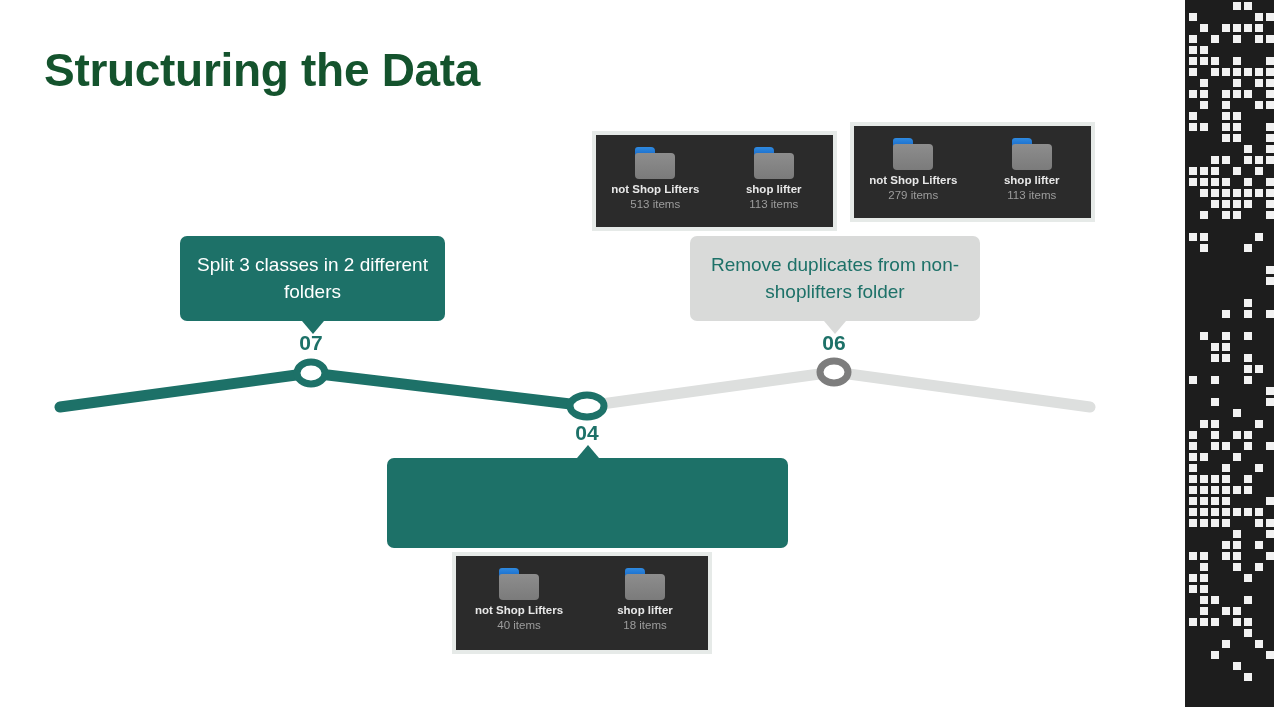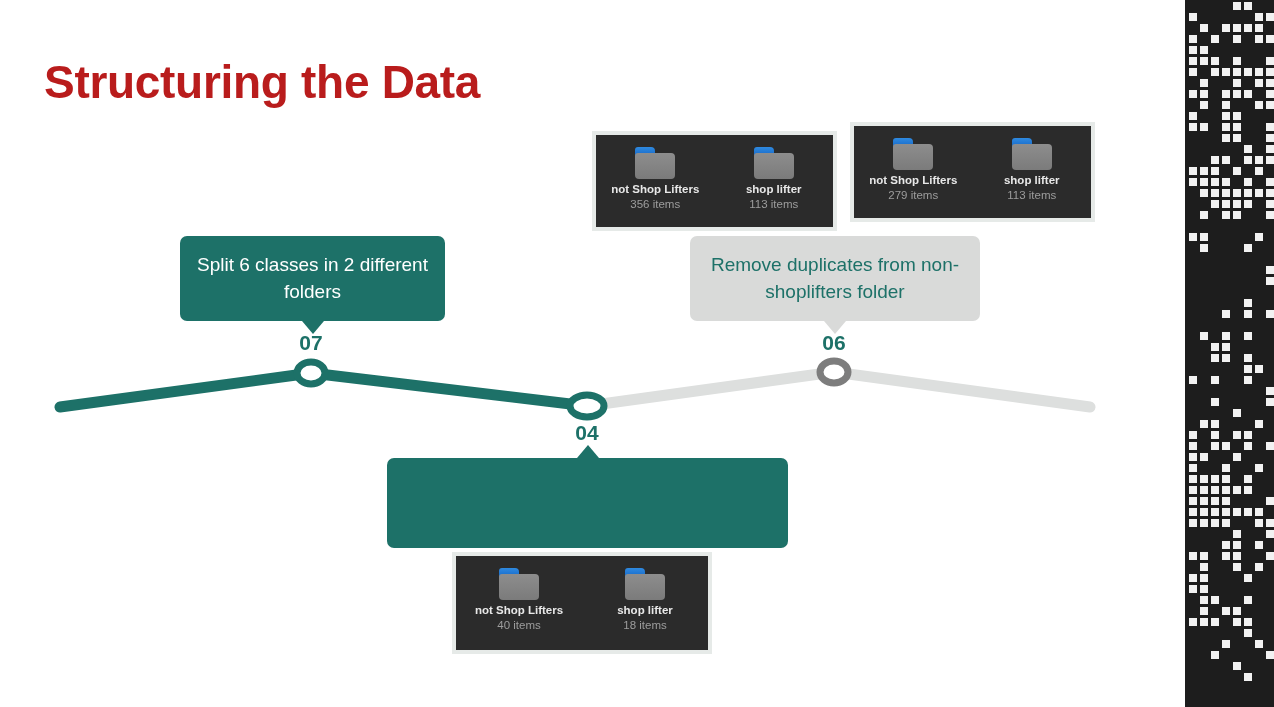--- a/index.html
+++ b/index.html
@@ -12,24 +12,24 @@
     height: 707px;
     position: relative;
     overflow: hidden;
     font-family: "Liberation Sans", sans-serif;
   }
 
   
   .slide-title {
     position: absolute;
     left: 44px;
-    top: 56px;
+    top: 44px;
     font-size: 46px;
     font-weight: bold;
-    color: #b91c1c;
+    color: #14532d;
     letter-spacing: -0.3px;
     line-height: 1.15;
     white-space: nowrap;
   }
 
   
   .timeline-svg {
     position: absolute;
     left: 0;
     top: 0;
@@ -189,41 +189,41 @@
   <ellipse cx="311" cy="373" rx="14" ry="11" fill="#ffffff" stroke="#1d7168" stroke-width="7"></ellipse>
   <ellipse cx="587" cy="406" rx="17" ry="11" fill="#ffffff" stroke="#1d7168" stroke-width="7"></ellipse>
   <ellipse cx="834" cy="372" rx="14" ry="11" fill="#ffffff" stroke="#7d7d7d" stroke-width="7"></ellipse>
 </svg>
 
 <div class="step-number n01">07</div>
 <div class="step-number n02">04</div>
 <div class="step-number n03">06</div>
 
 <div class="callout teal down callout-01">
-  <span>Split 6 classes in 2 different folders</span>
+  <span>Split 3 classes in 2 different folders</span>
   <span class="arrow"></span>
 </div>
 
 <div class="callout teal up callout-02">
   <span class="arrow"></span>
 </div>
 
 <div class="callout gray down callout-03">
   <span>Remove duplicates from non-shoplifters folder</span>
   <span class="arrow"></span>
 </div>
 
 <div class="fm-shot fm-shot-1">
   <div class="fm-item">
     <div class="folder-icon">
       <div class="tab"></div>
         <div class="body"></div>
     </div>
     <div class="fm-name">not Shop Lifters</div>
-    <div class="fm-count">356 items</div>
+    <div class="fm-count">513 items</div>
   </div>
   <div class="fm-item">
     <div class="folder-icon">
       <div class="tab"></div>
         <div class="body"></div>
     </div>
     <div class="fm-name">shop lifter</div>
     <div class="fm-count">113 items</div>
   </div>
 </div>

